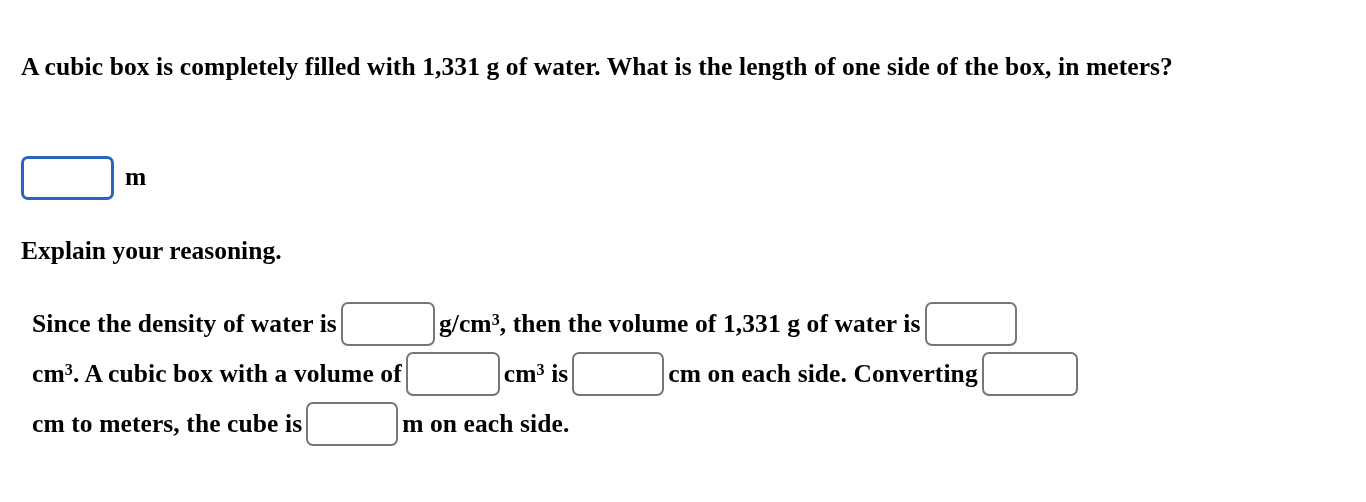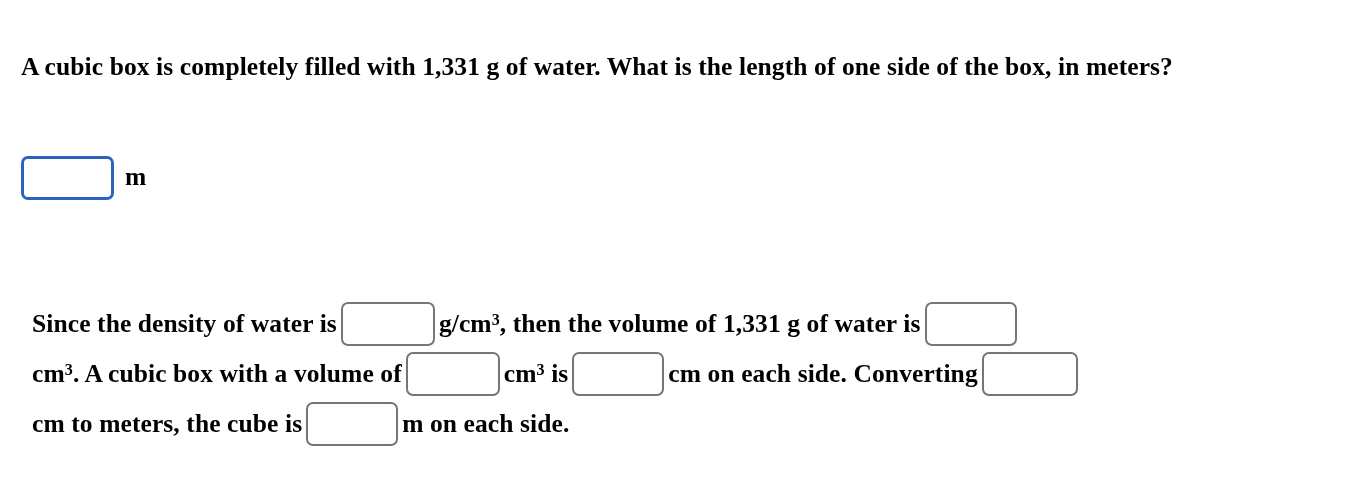--- a/index.html
+++ b/index.html
@@ -122,18 +122,19 @@
 
 <div class="page">
 
   <div class="question">A cubic box is completely filled with 1,331 g of water. What is the length of one side of the box, in meters?</div>
 
   <div class="answer-row">
     <input class="input-focused" type="text" autofocus="" placeholder="" style="">
     <span class="unit-label">m</span>
   </div>
 
+  <div class="explain-heading">Explain your reasoning.</div>
 
   <div class="reasoning">
     <span class="txt">Since the density of water is</span><input class="blank blank-w94" type="text" value="" style=""><span>g/cm</span><sup>3</sup><span class="txt">, then the volume of 1,331 g of water is</span><input class="blank blank-w92" type="text" value="" style=""><span>cm</span><sup>3</sup><span class="txt">. A cubic box with a volume of</span><input class="blank blank-w94" type="text" value="" style=""><span>cm</span><sup>3</sup> <span class="txt">is</span><input class="blank blank-w92" type="text" value="" style=""><span class="txt">cm on each side. Converting</span><input class="blank blank-w96" type="text" value="" style=""><span class="txt">cm to meters, the cube is</span><input class="blank blank-w92" type="text" value="" style=""><span class="txt">m on each side.</span>
   </div>
 
 </div>
 
 </body></html>

